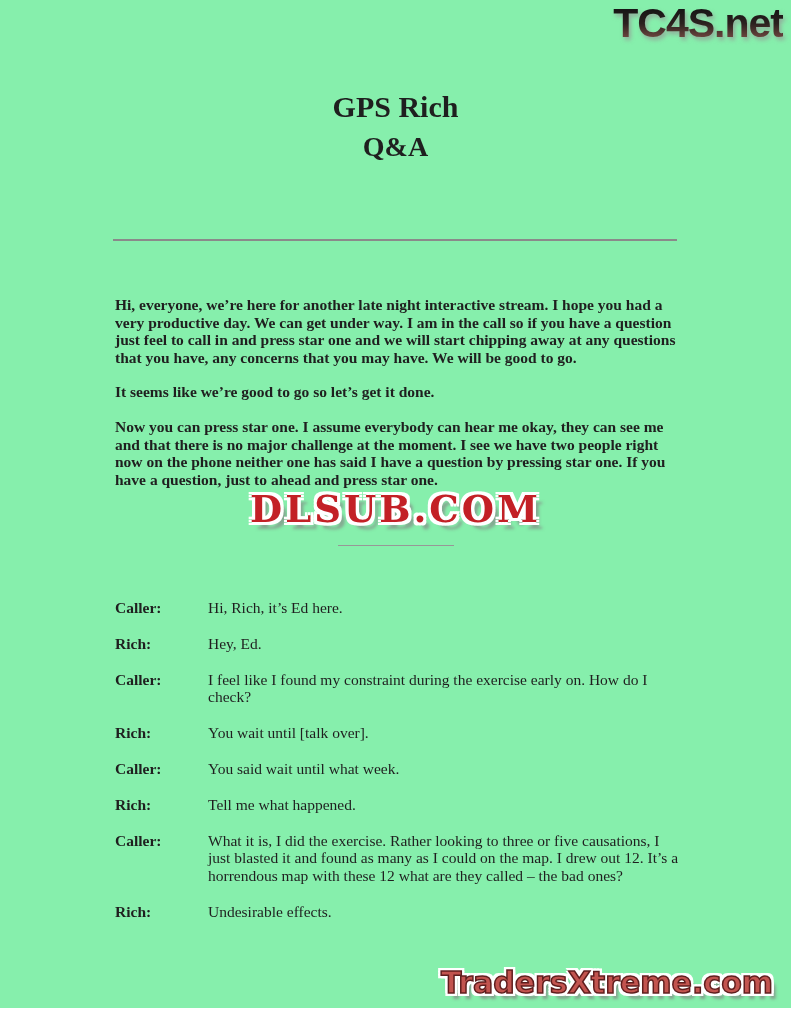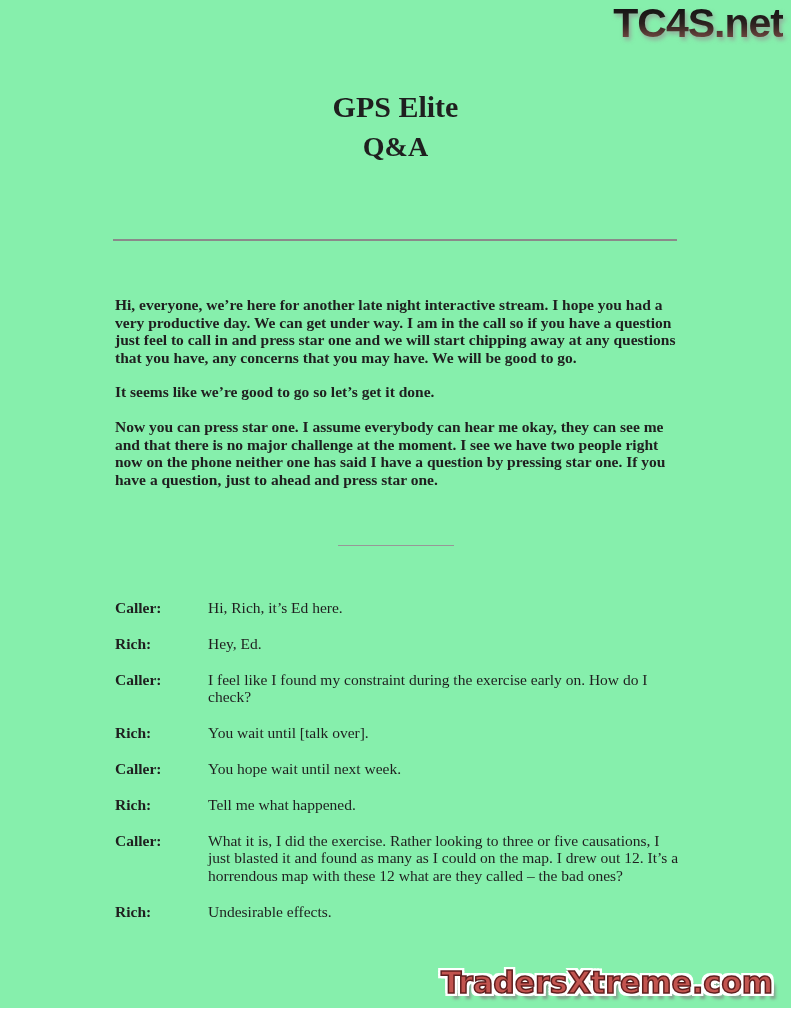--- a/index.html
+++ b/index.html
@@ -154,32 +154,33 @@
   }
 </style>
 </head>
 <body>
 
 <div class="page">
 
   <div class="tc4s-logo">TC4S.net</div>
 
   <div class="doc-header">
-    <h1 class="doc-title">GPS Elite</h1>
+    <h1 class="doc-title">GPS Rich</h1>
     <h2 class="doc-subtitle">Q&amp;A</h2>
   </div>
 
   <div class="hrule"></div>
 
   <div class="intro">
     <p>Hi, everyone, we’re here for another late night interactive stream. I hope you had a very productive day. We can get under way. I am in the call so if you have a question just feel to call in and press star one and we will start chipping away at any questions that you have, any concerns that you may have. We will be good to go.</p>
     <p>It seems like we’re good to go so let’s get it done.</p>
     <p>Now you can press star one. I assume everybody can hear me okay, they can see me and that there is no major challenge at the moment. I see we have two people right now on the phone neither one has said I have a question by pressing star one. If you have a question, just to ahead and press star one.</p>
   </div>
 
+  <div class="dlsub-logo">DLSUB.COM</div>
 
   <div class="small-rule"></div>
 
   <div class="transcript">
 
     <div class="transcript-entry">
       <div class="speaker-label">Caller:</div>
       <div class="speaker-text">Hi, Rich, it’s Ed here.</div>
     </div>
 
@@ -193,21 +194,21 @@
       <div class="speaker-text">I feel like I found my constraint during the exercise early on. How do I check?</div>
     </div>
 
     <div class="transcript-entry">
       <div class="speaker-label">Rich:</div>
       <div class="speaker-text">You wait until [talk over].</div>
     </div>
 
     <div class="transcript-entry">
       <div class="speaker-label">Caller:</div>
-      <div class="speaker-text">You hope wait until next week.</div>
+      <div class="speaker-text">You said wait until what week.</div>
     </div>
 
     <div class="transcript-entry">
       <div class="speaker-label">Rich:</div>
       <div class="speaker-text">Tell me what happened.</div>
     </div>
 
     <div class="transcript-entry">
       <div class="speaker-label">Caller:</div>
       <div class="speaker-text">What it is, I did the exercise. Rather looking to three or five causations, I just blasted it and found as many as I could on the map. I drew out 12. It’s a horrendous map with these 12 what are they called – the bad ones?</div>

